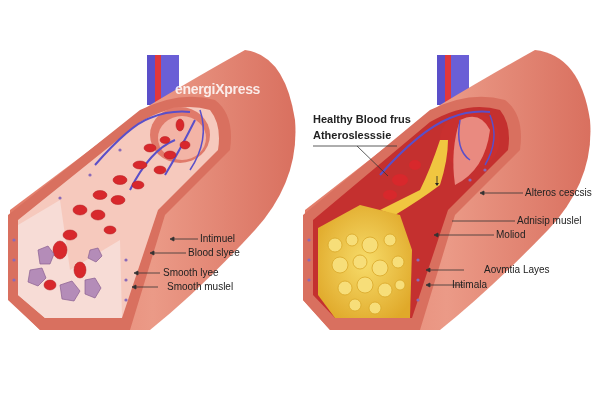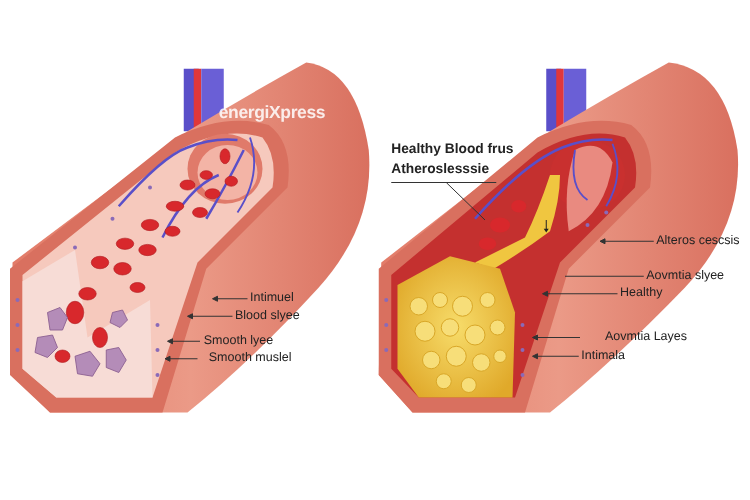--- a/index.html
+++ b/index.html
@@ -180,17 +180,17 @@
   <div class="lbl" style="left:188px;top:247px;">Blood slyee</div>
   <div class="lbl" style="left:163px;top:267px;">Smooth lyee</div>
   <div class="lbl" style="left:167px;top:281px;">Smooth muslel</div>
 
   
   <div class="lbl bold" style="left:313px;top:113px;">Healthy Blood frus</div>
   <div class="lbl bold" style="left:313px;top:129px;">Atheroslesssie</div>
 
   
   <div class="lbl" style="left:525px;top:187px;">Alteros cescsis</div>
-  <div class="lbl" style="left:517px;top:215px;">Aovmtia slyee</div>
-  <div class="lbl" style="left:496px;top:229px;">Healthy</div>
+  <div class="lbl" style="left:517px;top:215px;">Adnisip muslel</div>
+  <div class="lbl" style="left:496px;top:229px;">Moliod</div>
   <div class="lbl" style="left:484px;top:264px;">Aovmtia Layes</div>
-  <div class="lbl" style="left:465px;top:279px;">Intimala</div>
+  <div class="lbl" style="left:452px;top:279px;">Intimala</div>
 </div>
 
 </body></html>

